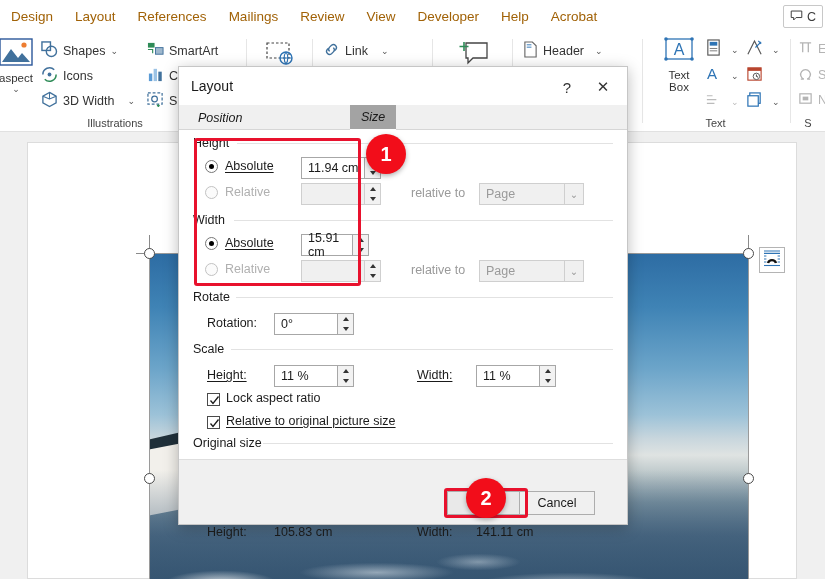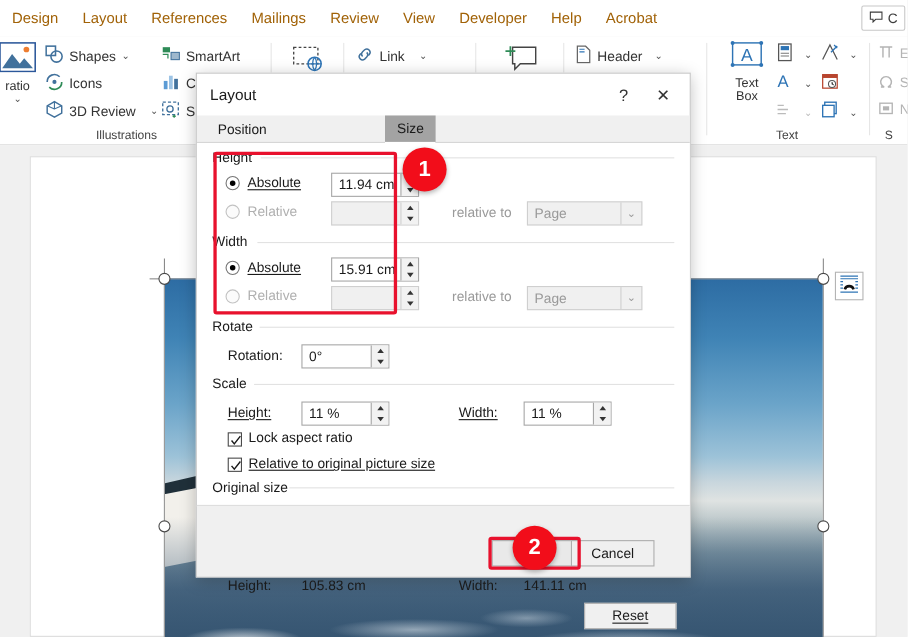--- a/index.html
+++ b/index.html
@@ -126,21 +126,21 @@
     position: absolute; right: 10px; top: 9px; width: 28px; height: 22px;
     display:flex; align-items:center; justify-content:center;
     font-size: 15px; color: #333;
   }
   .tabstrip {
     position: absolute; top: 38px; left: 0; width: 100%; height: 25px;
     background: #f0f0f0; border-bottom: 1px solid #d6d6d6;
   }
   .dtab {
     position: absolute; top: 0; height: 25px; display:flex; align-items:center;
-    padding: 0 11px; font-size: 12.5px; color: #1a1a1a;
+    padding: 0 11px; font-size: 12.5px; color: #1a1a1a; font-style: italic;
   }
   .dtab.active { background: #a3a3a3; border-bottom: 1px solid #ffffff; }
   .dlg-body {
     position: absolute; top: 63px; left: 0; width: 100%; height: 331px;
     background: #ffffff;
   }
   .dlg-foot {
     position: absolute; bottom: 0; left: 0; width: 100%; height: 65px;
     background: #f0f0f0; border-top: 1px solid #dedede;
   }
@@ -249,21 +249,21 @@
     <div class="rgroup" style="left:0; width:245px;">
 
       <div class="big-btn" style="left:-8px; top:5px;">
         <span class="ic">
           <svg width="34" height="28" viewBox="0 0 34 28">
             <rect x="1" y="1" width="32" height="26" fill="#fff" stroke="#2b579a" stroke-width="1.4"></rect>
             <path d="M3 24 L12 11 L19 20 L23 15 L31 24 Z" fill="#41719c"></path>
             <circle cx="25" cy="7" r="2.6" fill="#ed7d31"></circle>
           </svg>
         </span>
-        <span class="lbl">ratio</span>
+        <span class="lbl">aspect</span>
         <span class="chev">⌄</span>
       </div>
 
       <div class="small-btn" style="left:41px; top:8px;">
         <span class="ic">
           <svg width="17" height="17" viewBox="0 0 18 18">
             <rect x="1" y="1" width="9" height="9" fill="none" stroke="#41719c" stroke-width="1.5"></rect>
             <circle cx="11" cy="11" r="5.4" fill="none" stroke="#41719c" stroke-width="1.5"></circle>
           </svg>
         </span>
@@ -282,21 +282,21 @@
         <span>Icons</span>
       </div>
 
       <div class="small-btn" style="left:41px; top:58px;">
         <span class="ic">
           <svg width="17" height="17" viewBox="0 0 18 18">
             <path d="M9 1.5 L16 5.5 L16 12.5 L9 16.5 L2 12.5 L2 5.5 Z" fill="none" stroke="#41719c" stroke-width="1.4"></path>
             <path d="M9 1.5 L9 8.5 L16 5.5 M9 8.5 L2 5.5" fill="none" stroke="#41719c" stroke-width="1.1"></path>
           </svg>
         </span>
-        <span>3D Review</span>
+        <span>3D Width</span>
         <span class="chev" style="margin-left:8px;">⌄</span>
       </div>
 
       <div class="small-btn" style="left:147px; top:8px;">
         <span class="ic">
           <svg width="17" height="17" viewBox="0 0 18 18">
             <rect x="1" y="2" width="7" height="5" fill="#2e8b57"></rect>
             <rect x="9" y="7" width="8" height="7" fill="#9fb8cd" stroke="#41719c" stroke-width="1"></rect>
             <path d="M1 9 h5 v4" fill="none" stroke="#2e8b57" stroke-width="1.2"></path>
           </svg>
@@ -597,21 +597,21 @@
       <div class="combo" style="left:300px; top:53px; width:105px;">
         <div class="val">Page</div>
         <div class="cbtn">⌄</div>
       </div>
 
       <div class="grp-title" style="left:14px; top:83px;">Width</div>
       <div class="grp-rule" style="left:55px; top:90px; width:379px;"></div>
 
       <div class="radio on" style="left:26px; top:107px;"></div>
       <div class="rlabel" style="left:46px; top:106px;"><span class="ul">Absolute</span></div>
-      <div class="spin" style="left:122px; top:104px; width:80px;">
+      <div class="spin" style="left:122px; top:104px; width:68px;">
         <div class="val">15.91 cm</div>
         <div class="arrows">
           <div class="arr up">
               <span></span>
             </div>
           <div class="arr dn">
               <span></span>
             </div>
         </div>
       </div>
@@ -694,23 +694,20 @@
       <div class="stext" style="left:47px; top:284px;"><span class="ul">Relative to original picture size</span></div>
 
       <div class="grp-title" style="left:14px; top:306px;">Original size</div>
       <div class="grp-rule" style="left:84px; top:313px; width:350px;"></div>
     </div>
 
     <div class="stext" style="left:28px; top:458px;">Height:</div>
     <div class="stext" style="left:95px; top:458px;">105.83 cm</div>
     <div class="stext" style="left:238px; top:458px;">Width:</div>
     <div class="stext" style="left:297px; top:458px;">141.11 cm</div>
-    <div class="btn" style="left:352px; top:481px; width:84px;">
-        <span class="ul">Reset</span>
-      </div>
 
     <div class="dlg-foot"></div>
     <div class="btn" style="left:268px; top:424px; width:76px; background:#e9e9e9;">
         <span>OK</span>
       </div>
     <div class="btn" style="left:340px; top:424px; width:76px;align-items:center;">
         <span>Cancel</span>
       </div>
   </div>
 

